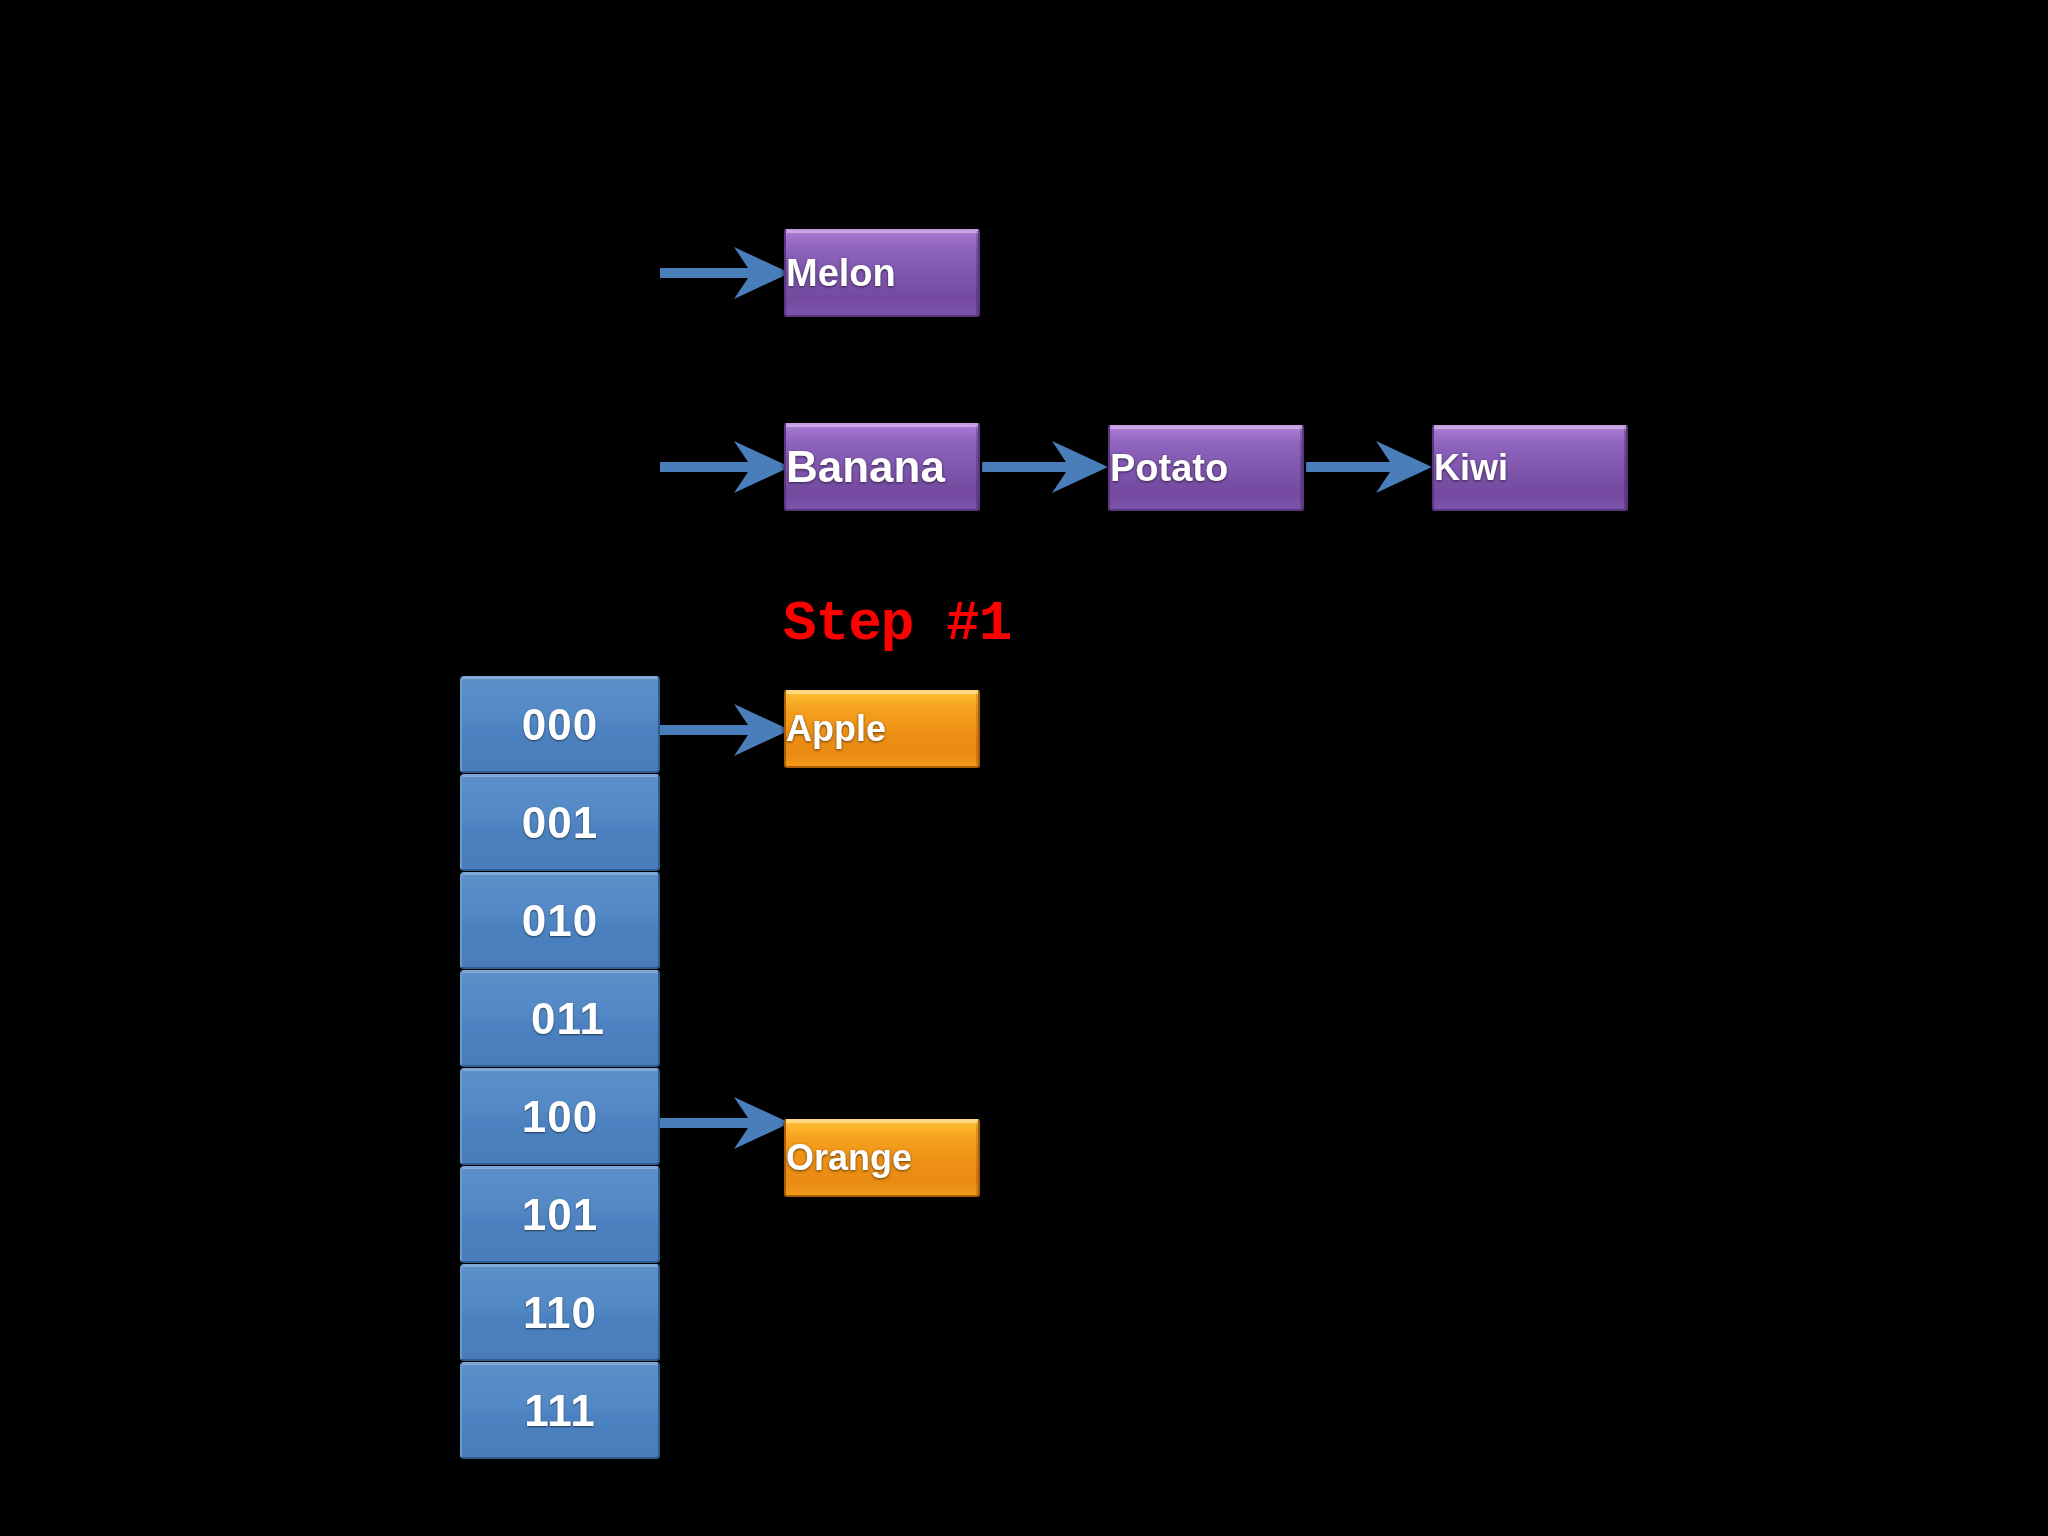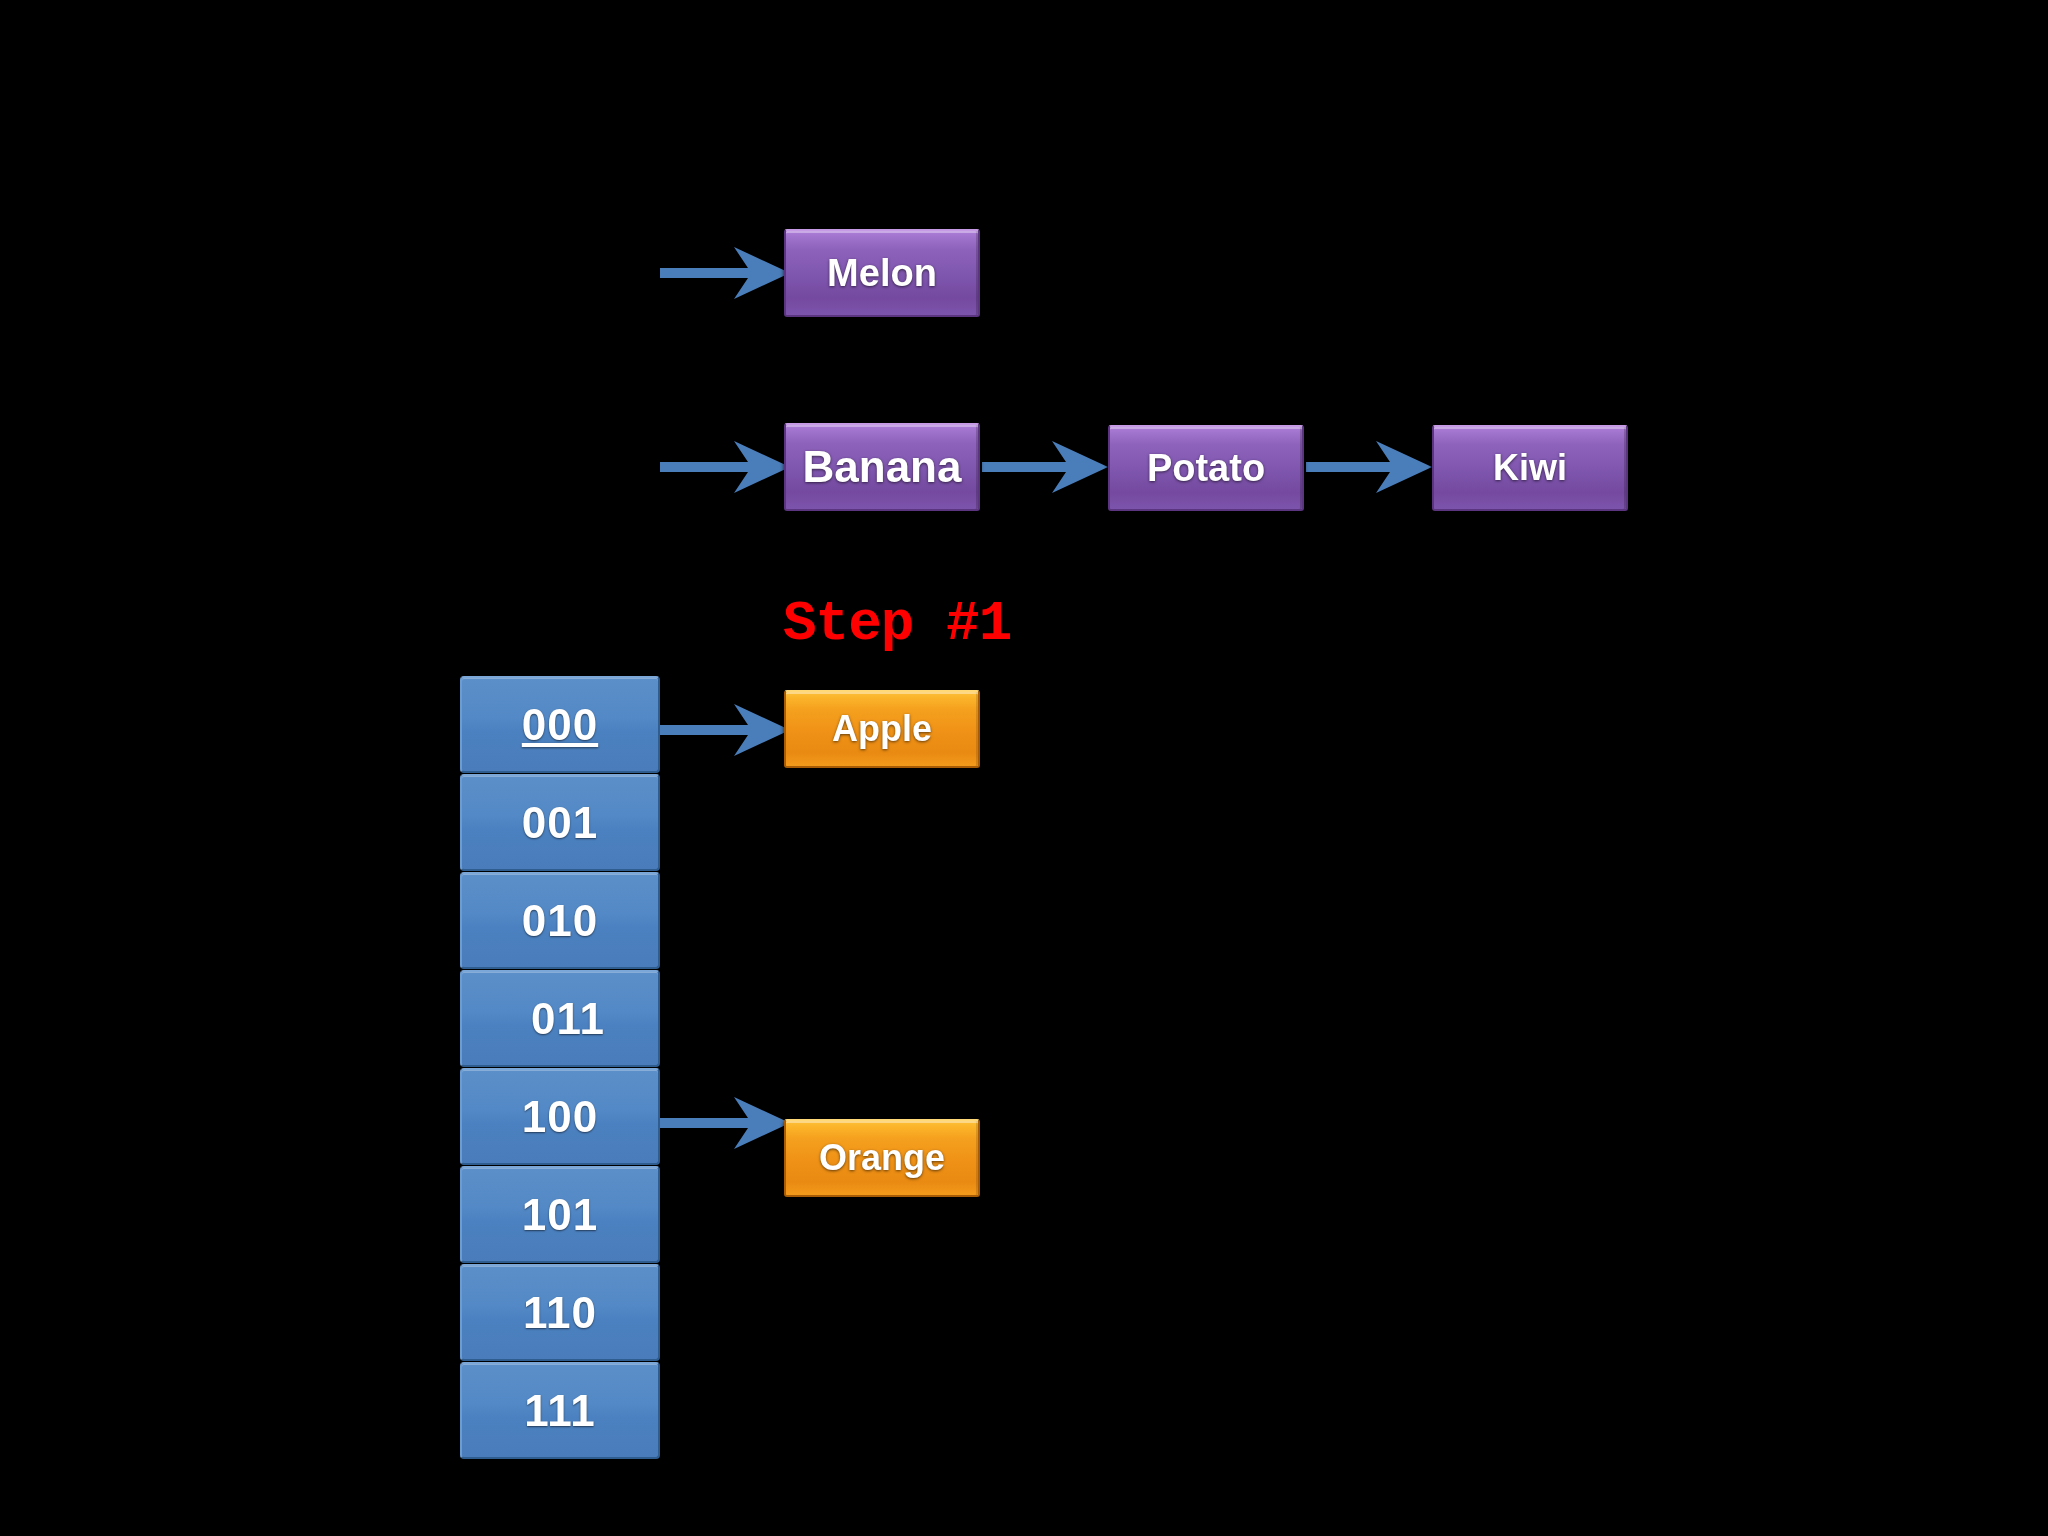--- a/index.html
+++ b/index.html
@@ -55,21 +55,21 @@
 
   .bucket-cell.t2 { font-size: 44px; }
   .bucket-cell.t3 { font-size: 44px; }
 
   
   .node-box {
     position: absolute;
     box-sizing: border-box;
     display: flex;
     align-items: center;
-    justify-content: center;
+    justify-content: flex-start;
     color: #ffffff;
     font-weight: bold;
     border-radius: 3px;
     text-shadow: 0 1px 3px rgba(0,0,0,0.6);
     white-space: nowrap;
   }
 
   .node-box.purple {
     background: linear-gradient(180deg,
                 #b07fd8 0%,
@@ -118,21 +118,21 @@
     text-align: center;
   }
 </style>
 </head>
 <body>
 
 <div id="slide">
 
 
   <div class="bucket-table" style="left:460px; top:676px; width:200px;">
-    <div class="bucket-cell t3" style="height:97px; margin-bottom:1px;text-decoration:underline;">000</div>
+    <div class="bucket-cell t3" style="height:97px; margin-bottom:1px;">000</div>
     <div class="bucket-cell t3" style="height:97px; margin-bottom:1px;text-align:right;">001</div>
     <div class="bucket-cell t3" style="height:97px; margin-bottom:1px;">010</div>
     <div class="bucket-cell t3" style="height:97px; margin-bottom:1px;padding-left:16px;">011</div>
     <div class="bucket-cell t3" style="height:97px; margin-bottom:1px;">100</div>
     <div class="bucket-cell t3" style="height:97px; margin-bottom:1px;">101</div>
     <div class="bucket-cell t3" style="height:97px; margin-bottom:1px;">110</div>
     <div class="bucket-cell t3" style="height:97px;">111</div>
   </div>
 
   <svg class="arrow" style="left:660px; top:243px;" width="130" height="60" viewBox="0 0 130 60">

